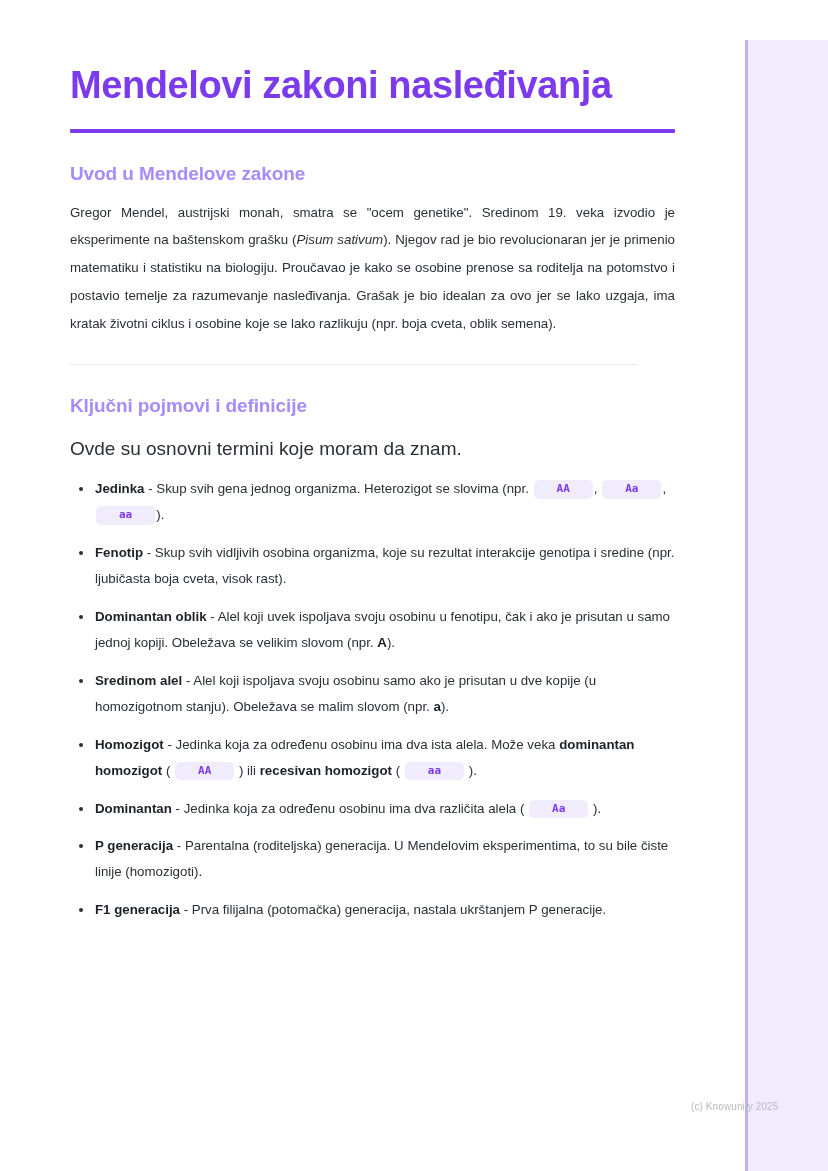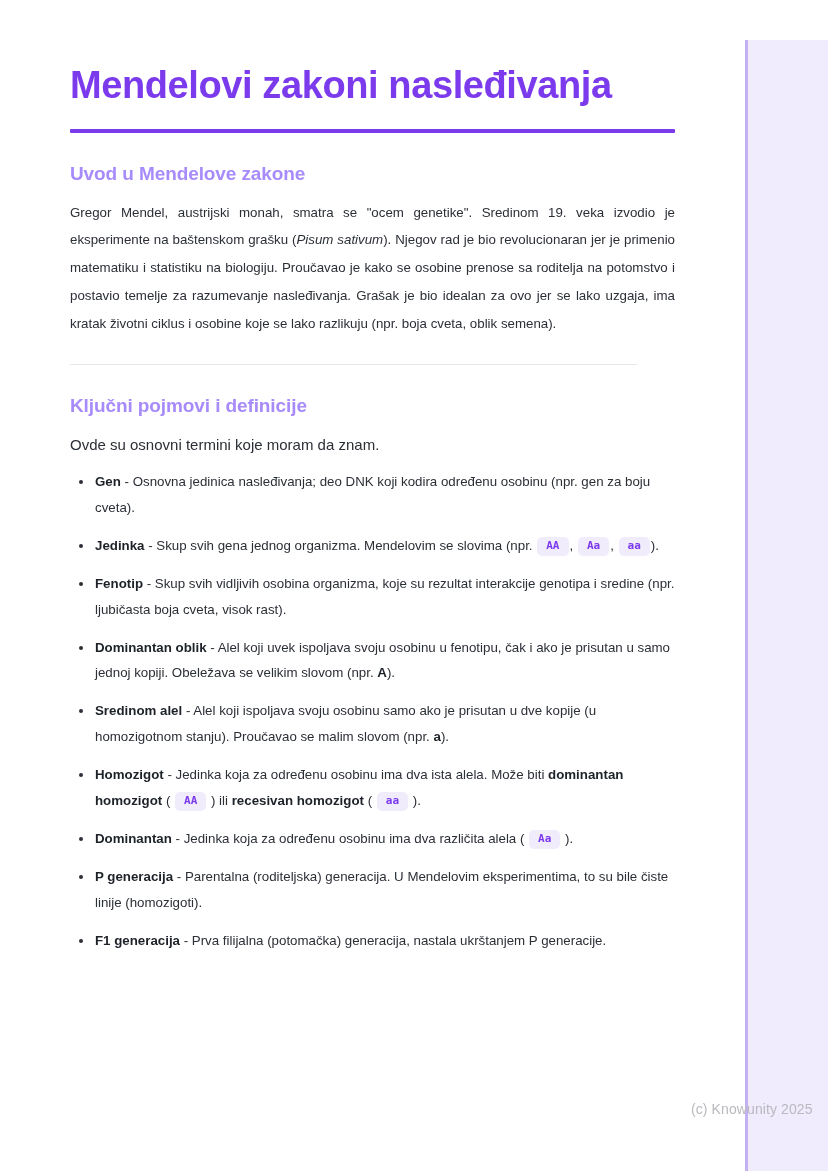--- a/index.html
+++ b/index.html
@@ -82,21 +82,21 @@
   }
 
   .soft-divider {
     margin: 26px 0 0 0;
     width: 567px;
     height: 1px;
     background: #e8e8ea;
   }
 
   .lead-line {
-    font-size: 15px;
+    font-size: 19px;
     line-height: 1.85;
     color: #2b2f36;
     margin: 0 0 10px 0;
   }
 
   ul.term-list {
     list-style: none;
     margin: 0;
     padding: 0;
   }
@@ -127,31 +127,31 @@
   }
 
   .chip {
     display: inline-block;
     font-family: "DejaVu Sans Mono", monospace;
     font-size: 11px;
     font-weight: bold;
     color: #7c3aed;
     background: #f1ecfc;
     border-radius: 5px;
-    padding: 2px 9px;
+    padding: 2px 23px;
     line-height: 1.35;
     vertical-align: 1px;
     margin: 0 1px;
   }
 
   .watermark {
     position: absolute;
     left: 691px;
     top: 1101px;
-    font-size: 14px;
+    font-size: 10px;
     color: #b9b9bf;
     letter-spacing: 0.1px;
     white-space: nowrap;
   }
 </style>
 </head>
 <body>
 
 <div class="scroll-strip"></div>
 
@@ -166,32 +166,31 @@
   </div>
 
   <div class="soft-divider"></div>
 
   <div class="section">
     <h2 class="section-heading">Ključni pojmovi i definicije</h2>
     <p class="lead-line">Ovde su osnovni termini koje moram da znam.</p>
 
     <ul class="term-list">
 
-      <li><span class="term">Gen</span><span> - Osnovna jedinica nasleđivanja; deo DNK koji kodira određenu osobinu (npr. gen za boju cveta).</span></li>
-
-
-      <li><span class="term">Jedinka</span><span> - Skup svih gena jednog organizma. Mendelovim se slovima (npr. </span><span class="chip">AA</span><span>, </span><span class="chip">Aa</span><span>, </span><span class="chip">aa</span><span>).</span></li>
+
+
+      <li><span class="term">Jedinka</span><span> - Skup svih gena jednog organizma. Heterozigot se slovima (npr. </span><span class="chip">AA</span><span>, </span><span class="chip">Aa</span><span>, </span><span class="chip">aa</span><span>).</span></li>
 
       <li><span class="term">Fenotip</span><span> - Skup svih vidljivih osobina organizma, koje su rezultat interakcije genotipa i sredine (npr. ljubičasta boja cveta, visok rast).</span></li>
 
       <li><span class="term">Dominantan oblik</span><span> - Alel koji uvek ispoljava svoju osobinu u fenotipu, čak i ako je prisutan u samo jednoj kopiji. Obeležava se velikim slovom (npr. </span><span class="term">A</span><span>).</span></li>
 
-      <li><span class="term">Sredinom alel</span><span> - Alel koji ispoljava svoju osobinu samo ako je prisutan u dve kopije (u homozigotnom stanju). Proučavao se malim slovom (npr. </span><span class="term">a</span><span>).</span></li>
-
-      <li><span class="term">Homozigot</span><span> - Jedinka koja za određenu osobinu ima dva ista alela. Može biti </span><span class="term">dominantan homozigot</span><span> ( </span><span class="chip">AA</span><span> ) ili </span><span class="term">recesivan homozigot</span><span> ( </span><span class="chip">aa</span><span> ).</span></li>
+      <li><span class="term">Sredinom alel</span><span> - Alel koji ispoljava svoju osobinu samo ako je prisutan u dve kopije (u homozigotnom stanju). Obeležava se malim slovom (npr. </span><span class="term">a</span><span>).</span></li>
+
+      <li><span class="term">Homozigot</span><span> - Jedinka koja za određenu osobinu ima dva ista alela. Može veka </span><span class="term">dominantan homozigot</span><span> ( </span><span class="chip">AA</span><span> ) ili </span><span class="term">recesivan homozigot</span><span> ( </span><span class="chip">aa</span><span> ).</span></li>
 
       <li><span class="term">Dominantan</span><span> - Jedinka koja za određenu osobinu ima dva različita alela ( </span><span class="chip">Aa</span><span> ).</span></li>
 
       <li><span class="term">P generacija</span><span> - Parentalna (roditeljska) generacija. U Mendelovim eksperimentima, to su bile čiste linije (homozigoti).</span></li>
 
       <li><span class="term">F1 generacija</span><span> - Prva filijalna (potomačka) generacija, nastala ukrštanjem P generacije.</span></li>
 
     </ul>
   </div>
 

